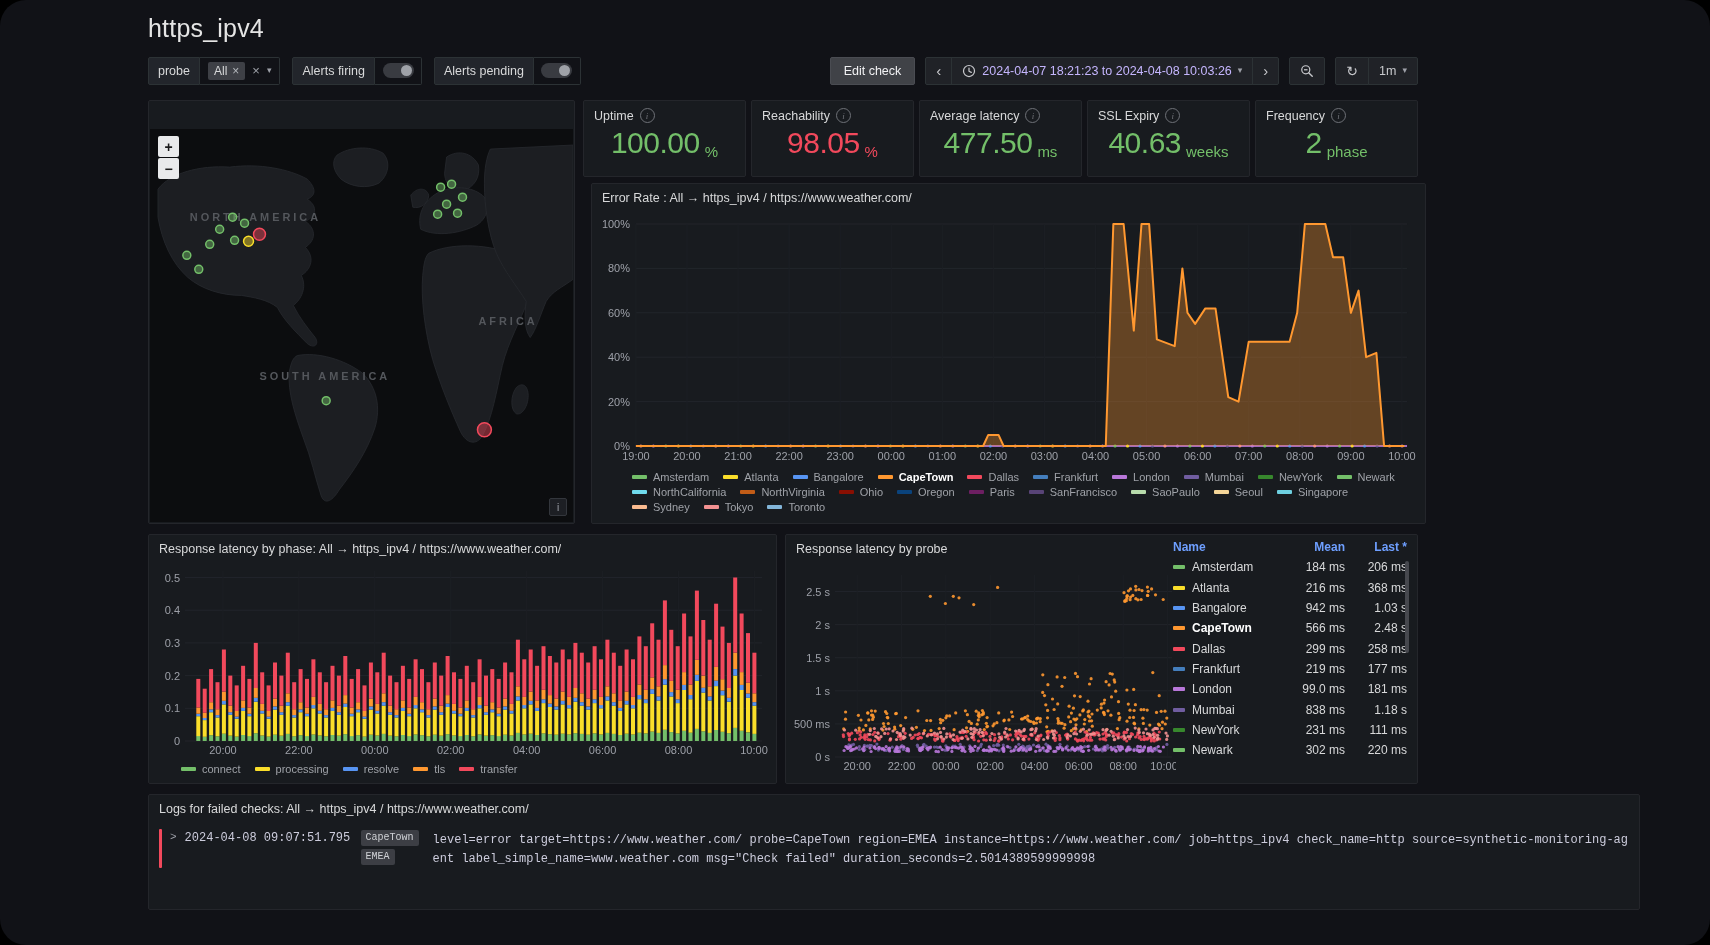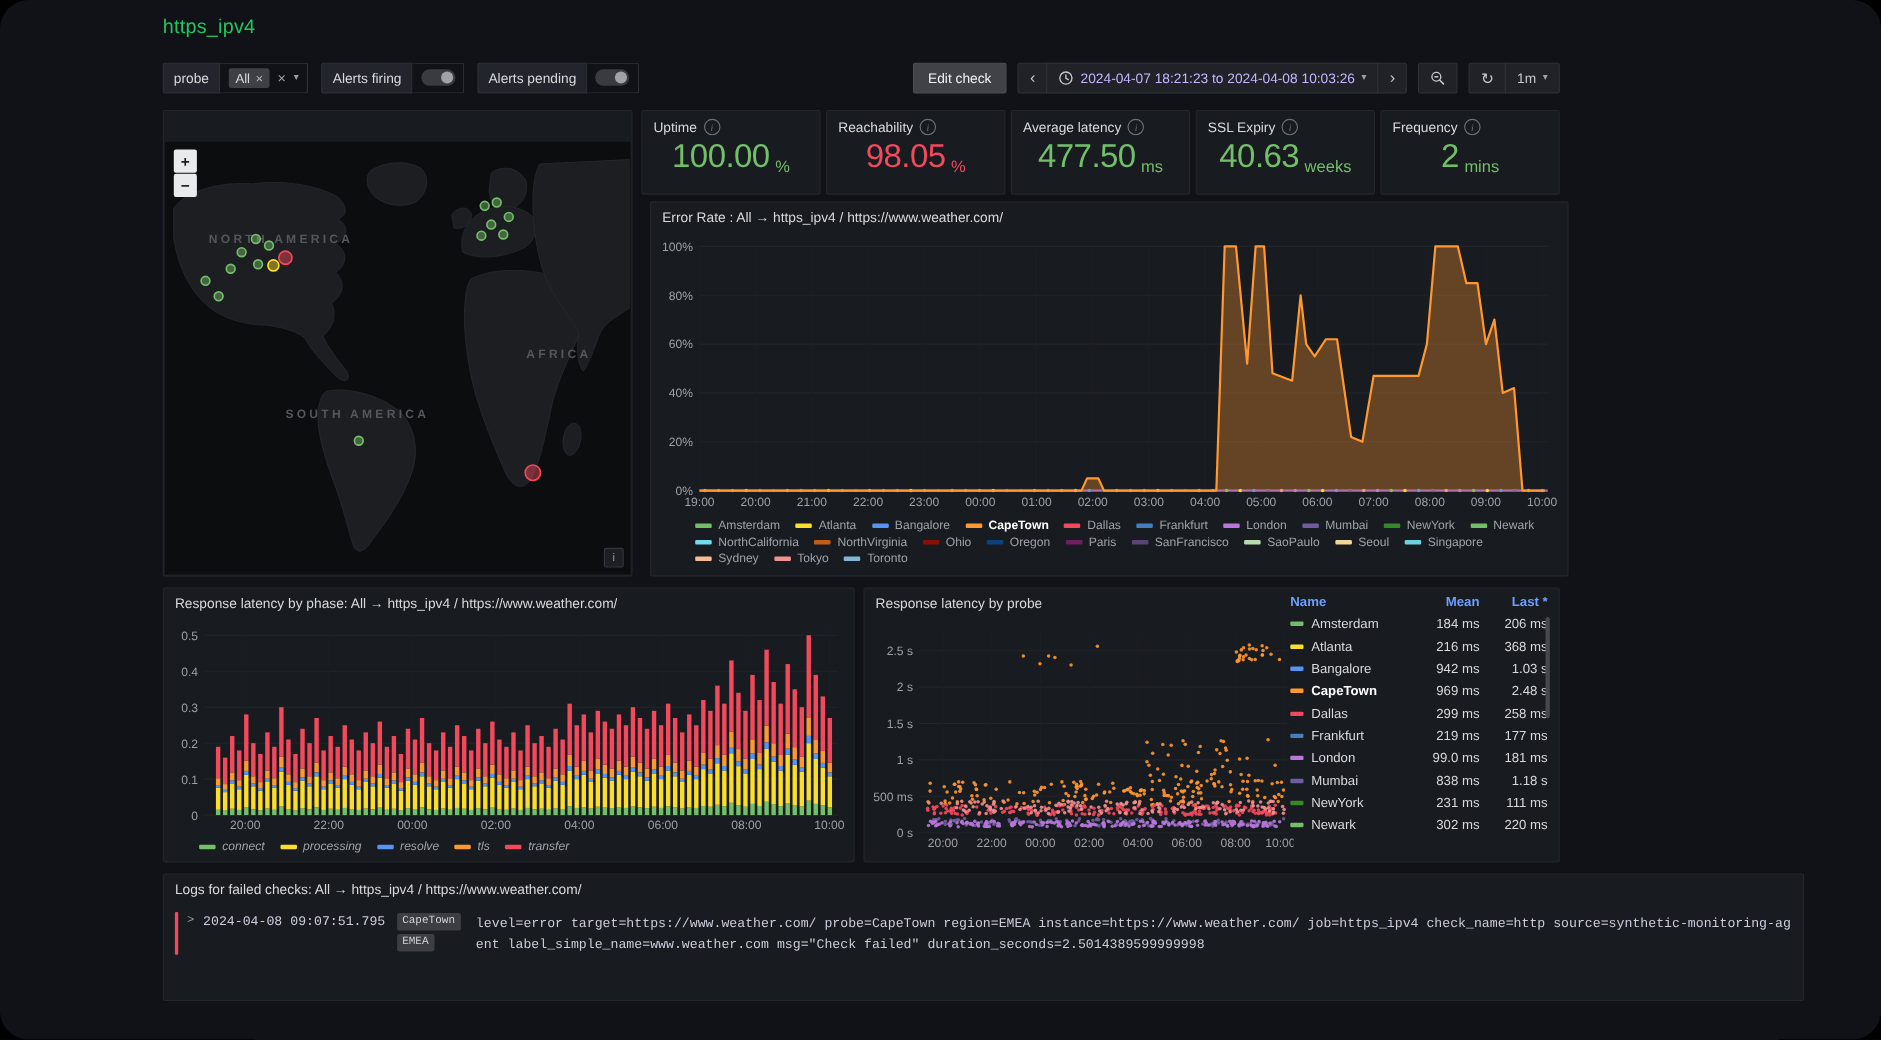--- a/index.html
+++ b/index.html
@@ -1,20 +1,20 @@
 <!DOCTYPE html>
 <html><head>
 <meta charset="utf-8">
 <style>
   html,body{margin:0;padding:0;background:#000;}
   body{width:1710px;height:945px;overflow:hidden;font-family:"Liberation Sans","DejaVu Sans",sans-serif;-webkit-font-smoothing:antialiased;}
   .frame{position:relative;width:1710px;height:945px;background:#000;}
   .dashboard{position:absolute;inset:0;background:#111217;border-radius:26px;overflow:hidden;}
 
-  .page-title{position:absolute;left:148px;top:14px;font-size:18px;font-weight:500;color:#22c55e;letter-spacing:.2px;}
+  .page-title{position:absolute;left:148px;top:14px;font-size:25px;font-weight:500;color:#e5e5e5;letter-spacing:.2px;}
 
   
   .toolbar{position:absolute;left:148px;top:56px;width:1270px;height:29px;display:flex;align-items:center;gap:36px;}
   .filters{display:flex;align-items:center;gap:12px;}
   .fgroup{display:flex;align-items:stretch;height:28px;}
   .flabel{display:flex;align-items:center;padding:0 9px;background:#22252b;border:1px solid #2c3235;border-radius:2px 0 0 2px;color:#d8d9da;font-size:12.5px;}
   .fvalue{display:flex;align-items:center;gap:7px;padding:0 8px;background:#111217;border:1px solid #2c3235;border-left:none;border-radius:0 2px 2px 0;color:#9da0a8;}
   .chip{display:flex;align-items:center;gap:5px;background:#3e4046;border-radius:2px;padding:2px 6px;color:#d8d9da;font-size:12px;}
   .chip .x{font-size:12px;color:#b4b7bc;line-height:1;}
   .clear-x{font-size:13px;color:#9da0a8;line-height:1;}
@@ -59,21 +59,21 @@
   .chart-host{padding:2px 6px 0 6px;}
   svg text.tick{fill:#9da0a8;font-size:11px;font-family:"Liberation Sans","DejaVu Sans",sans-serif;}
   svg text.map-label{fill:#54575c;font-size:11px;font-weight:600;letter-spacing:3px;font-family:"Liberation Sans",sans-serif;}
 
   .legend{display:flex;flex-wrap:wrap;column-gap:14px;row-gap:3px;padding:3px 10px 6px 40px;}
   .legend-item{display:flex;align-items:center;gap:6px;font-size:11px;color:#9fa2a8;}
   .legend-item .mark{width:15px;height:4px;border-radius:1px;flex:none;}
   .legend-item.hl{color:#ffffff;font-weight:600;}
 
   #phase-panel{left:148px;top:534px;width:629px;height:250px;}
-  #phase-panel .legend{padding:2px 10px 4px 32px;font-style:italic;}
+  #phase-panel .legend{padding:2px 10px 4px 32px;}
 
   #probe-panel{left:785px;top:534px;width:633px;height:250px;}
   .probe-body{position:absolute;left:1px;top:28px;bottom:1px;right:1px;display:flex;}
   .latency-table{position:absolute;right:8px;top:2px;width:238px;bottom:4px;overflow:hidden;font-size:12px;}
   .lt-row{display:flex;align-items:center;height:20.3px;padding:0 2px;}
   .lt-head{color:#6e9fff;font-weight:600;}
   .lt-head .lt-name{color:#6e9fff;}
   .lt-dot{width:12px;height:4px;border-radius:1px;margin-right:7px;flex:none;}
   .lt-name{flex:1;color:#d8d9da;white-space:nowrap;overflow:hidden;}
   .lt-name.hl{color:#fff;font-weight:700;}
@@ -255,21 +255,21 @@
             <span class="stat-unit" style="color: rgb(115, 191, 105);">weeks</span>
           </div>
       </div>
       <div class="stat-panel">
         <div class="stat-head">
             <span class="stat-title">Frequency</span>
             <span class="info-icon"></span>
           </div>
         <div class="stat-value-row">
             <span class="stat-value" style="color: rgb(115, 191, 105);">2</span>
-            <span class="stat-unit" style="color: rgb(115, 191, 105);">mins</span>
+            <span class="stat-unit" style="color: rgb(115, 191, 105);">phase</span>
           </div>
       </div>
     </div>
 
     <div class="panel" id="error-panel">
       <div class="panel-header">
         <div class="panel-title">Error Rate : All → https_ipv4 / https://www.weather.com/</div>
       </div>
       <div class="chart-host"><svg viewBox="0 0 823 250" width="100%" height="250" preserveAspectRatio="none">
             <line x1="38" x2="811" y1="232" y2="232" stroke="#22252b"></line>
@@ -1961,21 +1961,21 @@
             </div>
             <div class="lt-row">
               <span class="lt-dot" style="background: rgb(87, 148, 242);"></span>
               <span class="lt-name">Bangalore</span>
               <span class="lt-mean">942 ms</span>
               <span class="lt-last">1.03 s</span>
             </div>
             <div class="lt-row">
               <span class="lt-dot" style="background: rgb(255, 152, 48);"></span>
               <span class="lt-name hl">CapeTown</span>
-              <span class="lt-mean">969 ms</span>
+              <span class="lt-mean">566 ms</span>
               <span class="lt-last">2.48 s</span>
             </div>
             <div class="lt-row">
               <span class="lt-dot" style="background: rgb(242, 73, 92);"></span>
               <span class="lt-name">Dallas</span>
               <span class="lt-mean">299 ms</span>
               <span class="lt-last">258 ms</span>
             </div>
             <div class="lt-row">
               <span class="lt-dot" style="background: rgb(68, 126, 188);"></span>

